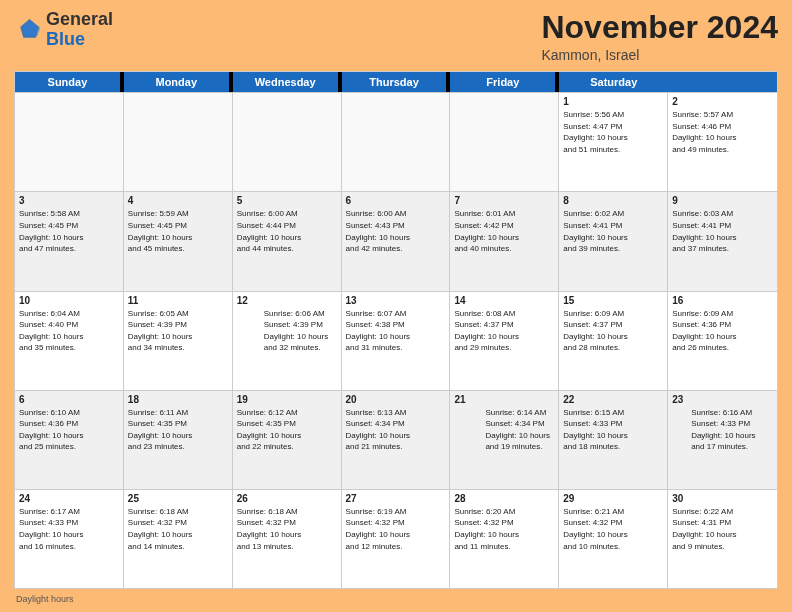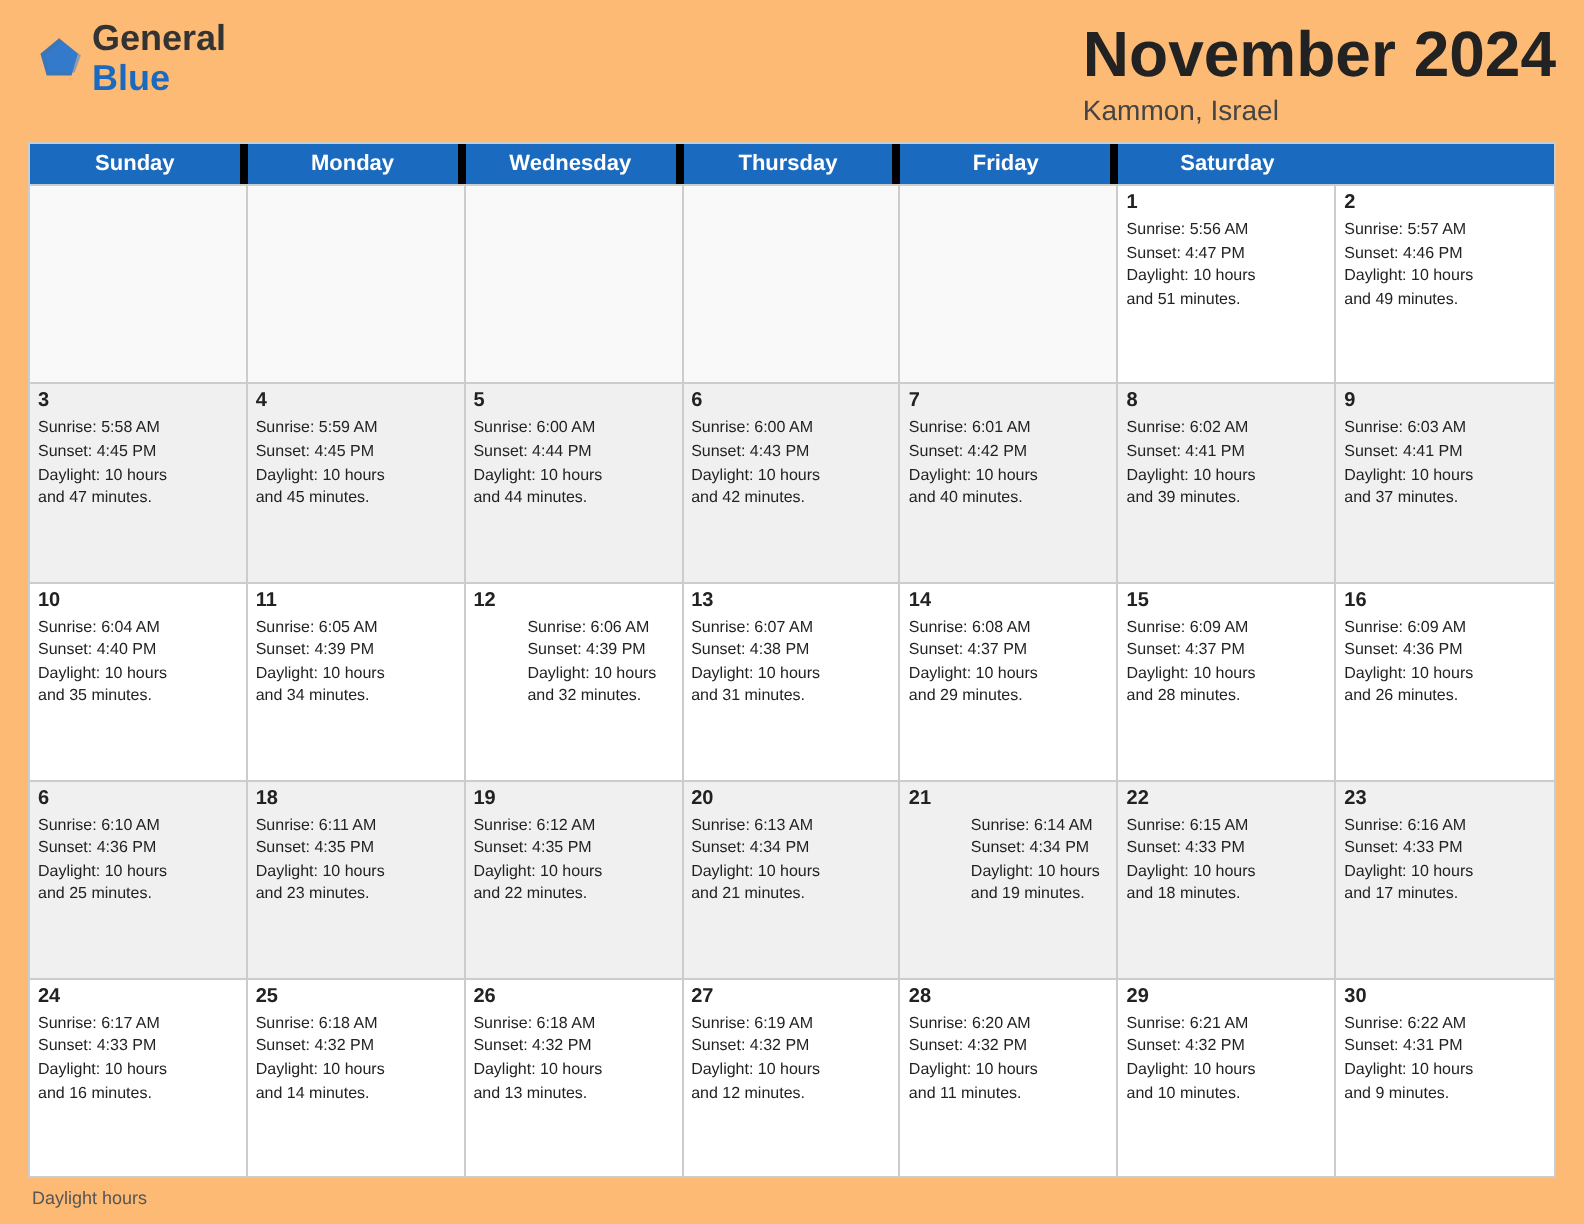--- a/index.html
+++ b/index.html
@@ -307,21 +307,21 @@
           </div>
           <div class="cal-cell shaded">
             <span class="day-num">22</span>
             <div class="cell-text" style="white-space: pre-line;">Sunrise: 6:15 AM
 Sunset: 4:33 PM
 Daylight: 10 hours
 and 18 minutes.</div>
           </div>
           <div class="cal-cell shaded">
             <span class="day-num">23</span>
-            <div class="cell-text" style="white-space: pre-line;">Sunrise: 6:16 AM
+            <div class="cell-text" style="white-space: pre-line; margin-left: 19px;">Sunrise: 6:16 AM
 Sunset: 4:33 PM
 Daylight: 10 hours
 and 17 minutes.</div>
           </div>
         </div>
         <div class="cal-row">
           <div class="cal-cell">
             <span class="day-num">24</span>
             <div class="cell-text" style="white-space: pre-line;">Sunrise: 6:17 AM
 Sunset: 4:33 PM

